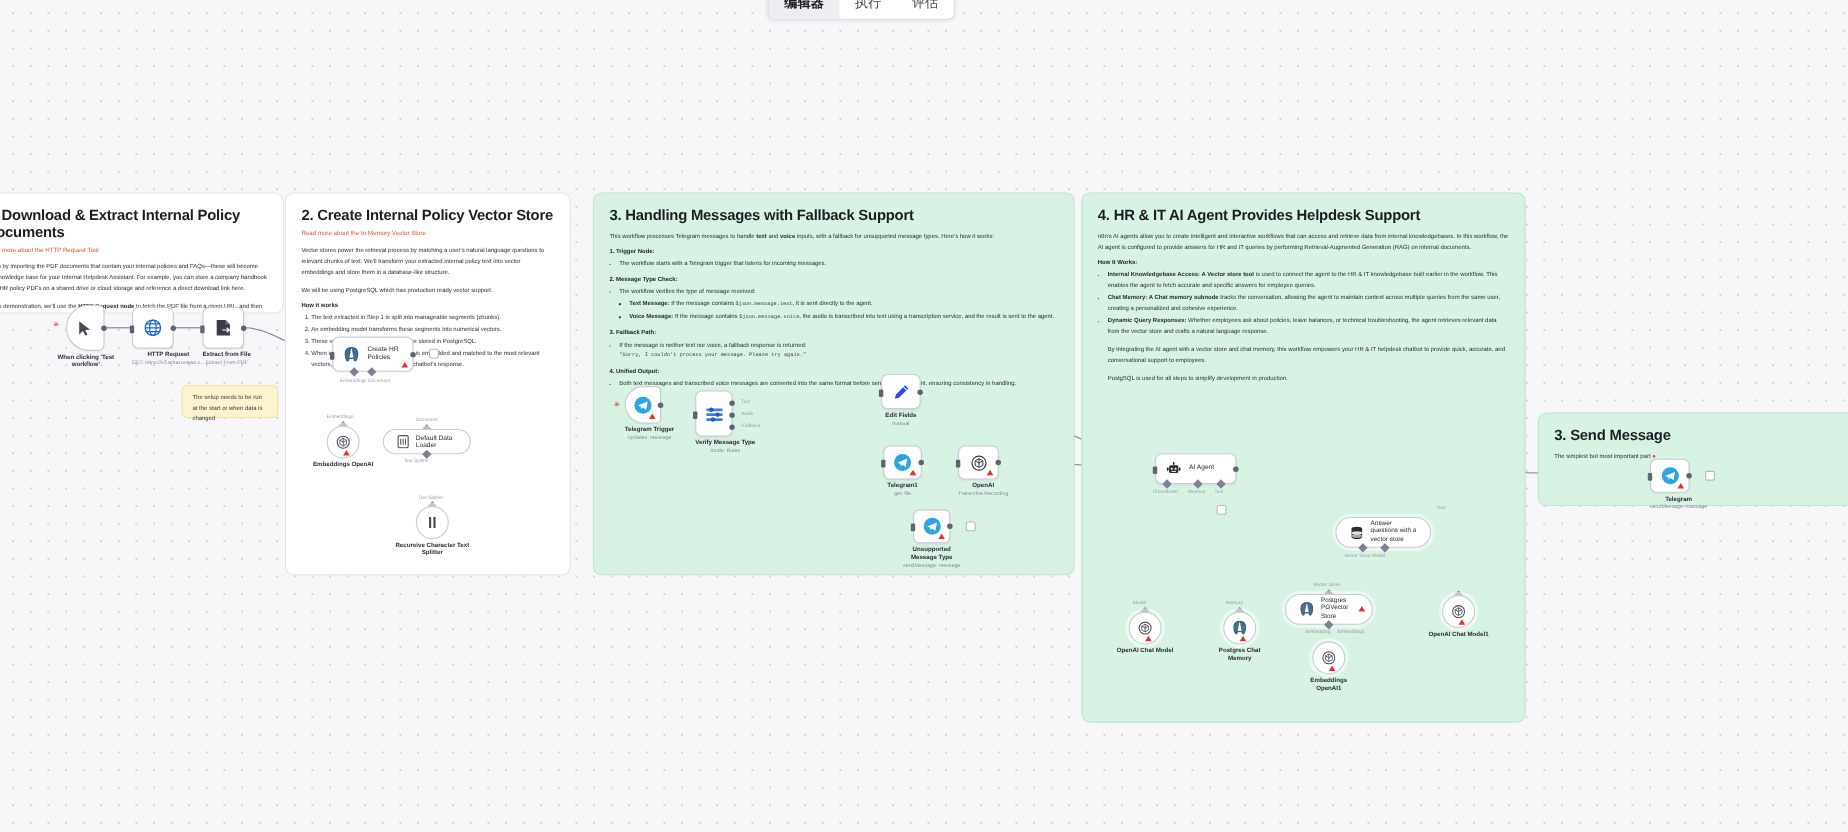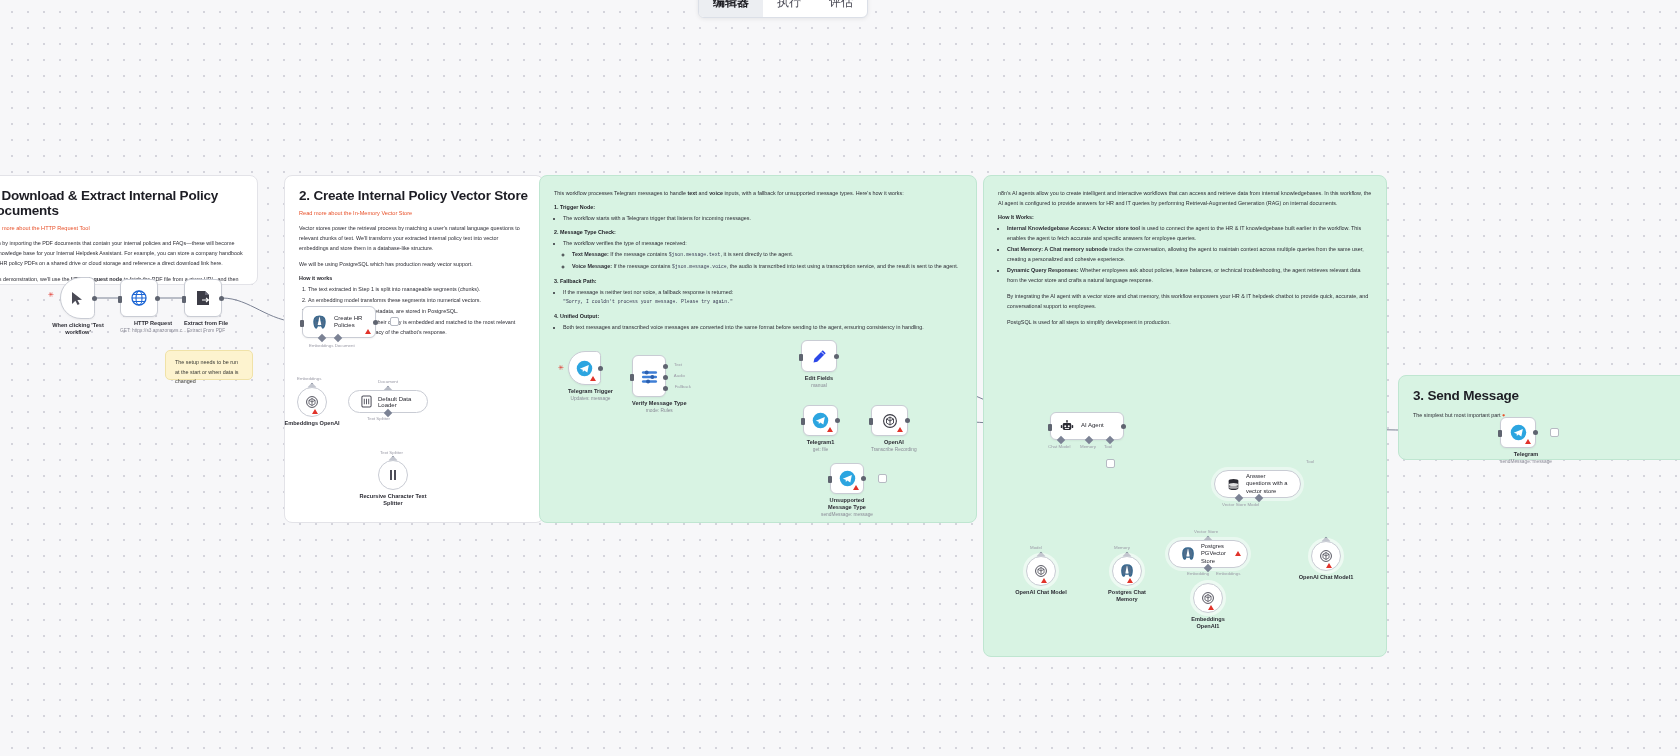--- a/index.html
+++ b/index.html
@@ -183,35 +183,36 @@
   </div>
 
   <div class="sticky white" style="left:-28px; top:175px; width:286px; height:110px;">
     <h2>1. Download &amp; Extract Internal Policy Documents</h2>
     <span class="lnk">Read more about the HTTP Request Tool</span>
     <p>Begin by importing the PDF documents that contain your internal policies and FAQs—these will become the knowledge base for your Internal Helpdesk Assistant. For example, you can store a company handbook or IT/HR policy PDFs on a shared drive or cloud storage and reference a direct download link here.</p>
     <p><span>In this demonstration, we'll use the </span><b>HTTP Request node</b><span> to fetch the PDF file from a given URL, and then parse its text contents using the </span></p>
 
   </div>
 
-  <div class="sticky white" style="left:284px; top:175px; width:260px; height:348px;">
+  <div class="sticky white" style="left:259px; top:175px; width:260px; height:348px;">
     <h2>2. Create Internal Policy Vector Store</h2>
     <span class="lnk">Read more about the In-Memory Vector Store</span>
     <p>Vector stores power the retrieval process by matching a user's natural language questions to relevant chunks of text. We'll transform your extracted internal policy text into vector embeddings and store them in a database-like structure.</p>
     <p>We will be using PostgreSQL which has production ready vector support.</p>
     <div class="strongline">How it works</div>
     <ol>
       <li>The text extracted in Step 1 is split into manageable segments (chunks).</li>
       <li>An embedding model transforms these segments into numerical vectors.</li>
       <li>These vectors, along with metadata, are stored in PostgreSQL.</li>
       <li>When users ask a question, their query is embedded and matched to the most relevant vectors, improving the accuracy of the chatbot's response.</li>
     </ol>
   </div>
 
   <div class="sticky green" style="left:539px; top:175px; width:438px; height:348px;">
+    <h2>3. Handling Messages with Fallback Support</h2>
     <p><span>This workflow processes Telegram messages to handle </span><b>text</b><span> and </span><b>voice</b><span> inputs, with a fallback for unsupported message types. Here's how it works:</span></p>
     <div class="strongline">1. Trigger Node:</div>
     <ul>
         <li>The workflow starts with a Telegram trigger that listens for incoming messages.</li>
       </ul>
     <div class="strongline">2. Message Type Check:</div>
     <ul>
       <li>The workflow verifies the type of message received:</li>
       <ul>
         <li><b>Text Message:</b><span> If the message contains </span><span class="code">$json.message.text</span><span>, it is sent directly to the agent.</span></li>
@@ -223,20 +224,21 @@
       <li>If the message is neither text nor voice, a fallback response is returned:</li>
       <li style="list-style:none" class="code">"Sorry, I couldn't process your message. Please try again."</li>
     </ul>
     <div class="strongline">4. Unified Output:</div>
     <ul>
         <li>Both text messages and transcribed voice messages are converted into the same format before sending to the agent, ensuring consistency in handling.</li>
       </ul>
   </div>
 
   <div class="sticky green" style="left:983px; top:175px; width:404px; height:482px;">
+    <h2>4. HR &amp; IT AI Agent Provides Helpdesk Support</h2>
     <p>n8n's AI agents allow you to create intelligent and interactive workflows that can access and retrieve data from internal knowledgebases. In this workflow, the AI agent is configured to provide answers for HR and IT queries by performing Retrieval-Augmented Generation (RAG) on internal documents.</p>
     <div class="strongline">How It Works:</div>
     <ul>
       <li><b>Internal Knowledgebase Access:</b><b> A Vector store tool</b><span> is used to connect the agent to the HR &amp; IT knowledgebase built earlier in the workflow. This enables the agent to fetch accurate and specific answers for employee queries.</span></li>
       <li><b>Chat Memory:</b><b> A Chat memory subnode</b><span> tracks the conversation, allowing the agent to maintain context across multiple queries from the same user, creating a personalized and cohesive experience.</span></li>
       <li><b>Dynamic Query Responses:</b><span> Whether employees ask about policies, leave balances, or technical troubleshooting, the agent retrieves relevant data from the vector store and crafts a natural language response.</span></li>
     </ul>
     <p style="margin-left:9px">By integrating the AI agent with a vector store and chat memory, this workflow empowers your HR &amp; IT helpdesk chatbot to provide quick, accurate, and conversational support to employees.</p>
     <p style="margin-left:9px">PostgSQL is used for all steps to simplify development in production.</p>
   </div>

